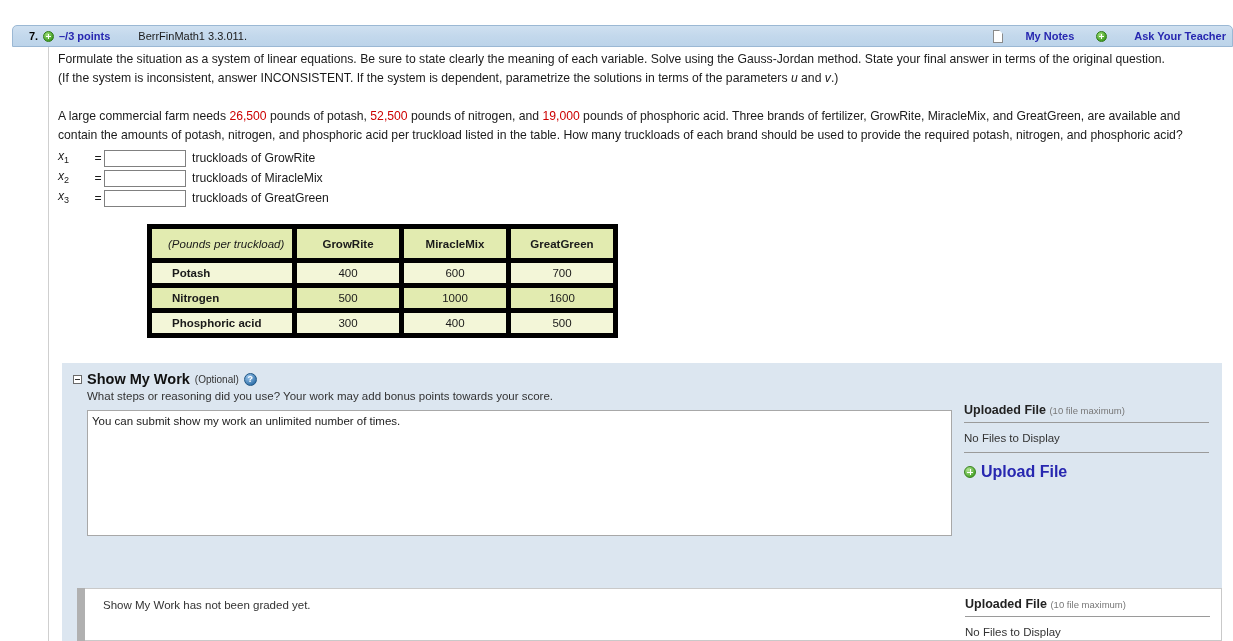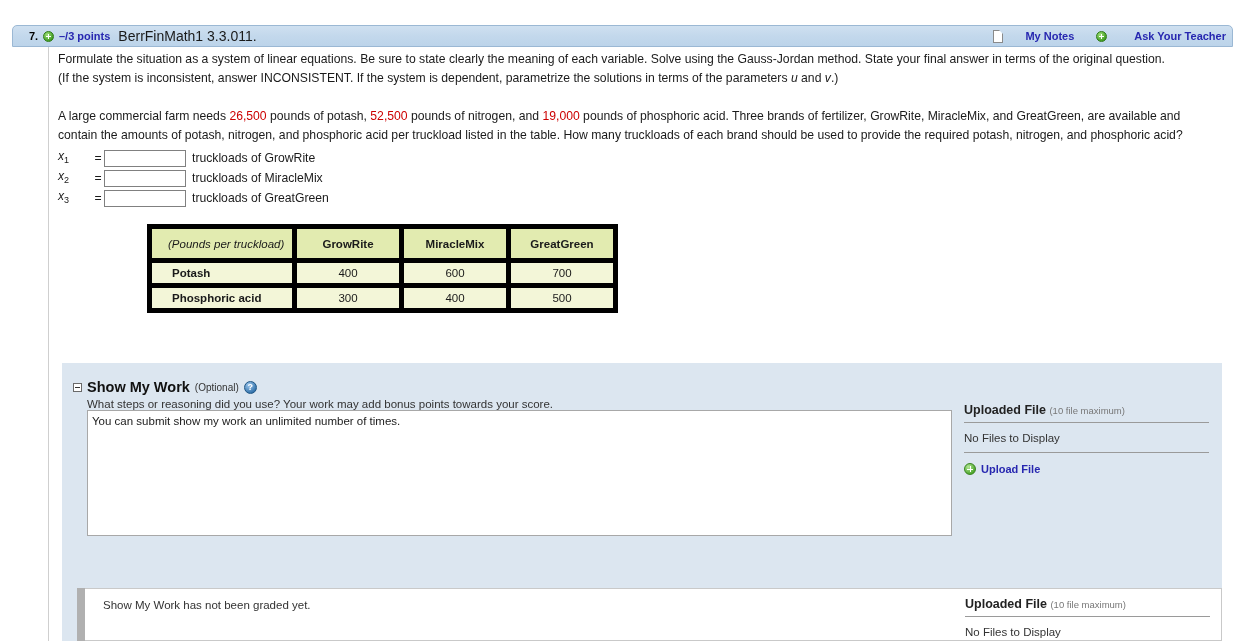--- a/index.html
+++ b/index.html
@@ -57,22 +57,23 @@
   .plus-icon::after  { left: 4px; top: 2px; width: 1px; height: 5px; }
   .points {
     color: #2727b0;
     font-weight: bold;
     font-size: 11px;
     margin-right: 8px;
     white-space: nowrap;
   }
   .qcode {
     color: #1a1a1a;
-    font-size: 14px;
+    font-size: 11px;
     white-space: nowrap;
+    margin-left: 20px;
   }
   .hdr-right {
     margin-left: auto;
     display: flex;
     align-items: center;
     gap: 22px;
   }
   .note-icon {
     width: 10px; height: 13px;
     background: #ffffff;
@@ -188,21 +189,21 @@
   
   .smw-panel {
     position: absolute;
     left: 62px; top: 363px;
     width: 1160px; height: 212px;
     background: #dce6f0;
   }
   .smw-head {
     display: flex;
     align-items: center;
-    padding: 16px 0 0 11px;
+    padding: 8px 0 0 11px;
     gap: 5px;
   }
   .collapse-box {
     width: 9px; height: 9px;
     border: 1px solid #6a6a6a;
     background: #ffffff;
     position: relative;
     flex: 0 0 auto;
     cursor: pointer;
   }
@@ -300,21 +301,21 @@
   .up-plus::before, .up-plus::after {
     content: "";
     position: absolute;
     background: #ffffff;
   }
   .up-plus::before { left: 2px; top: 4.5px; width: 6px; height: 1px; }
   .up-plus::after  { left: 4.5px; top: 2px; width: 1px; height: 6px; }
   .up-link {
     color: #2727b0;
     font-weight: bold;
-    font-size: 11px;
+    font-size: 16px;
     text-decoration: none;
     cursor: pointer;
   }
 
   
   .graded-panel {
     position: absolute;
     left: 85px; top: 588px;
     width: 1137px; height: 53px;
     background: #ffffff;
@@ -402,20 +403,26 @@
         <td>GreatGreen</td>
       </tr>
     </thead>
     <tbody>
       <tr class="odd">
         <td class="rowhdr">Potash</td>
         <td class="val">400</td>
         <td class="val">600</td>
         <td class="val">700</td>
       </tr>
+      <tr class="even">
+        <td class="rowhdr">Nitrogen</td>
+        <td class="val">500</td>
+        <td class="val">1000</td>
+        <td class="val">1600</td>
+      </tr>
       <tr class="odd">
         <td class="rowhdr">Phosphoric acid</td>
         <td class="val">300</td>
         <td class="val">400</td>
         <td class="val">500</td>
       </tr>
     </tbody>
   </table>
 
   <div class="smw-panel">

